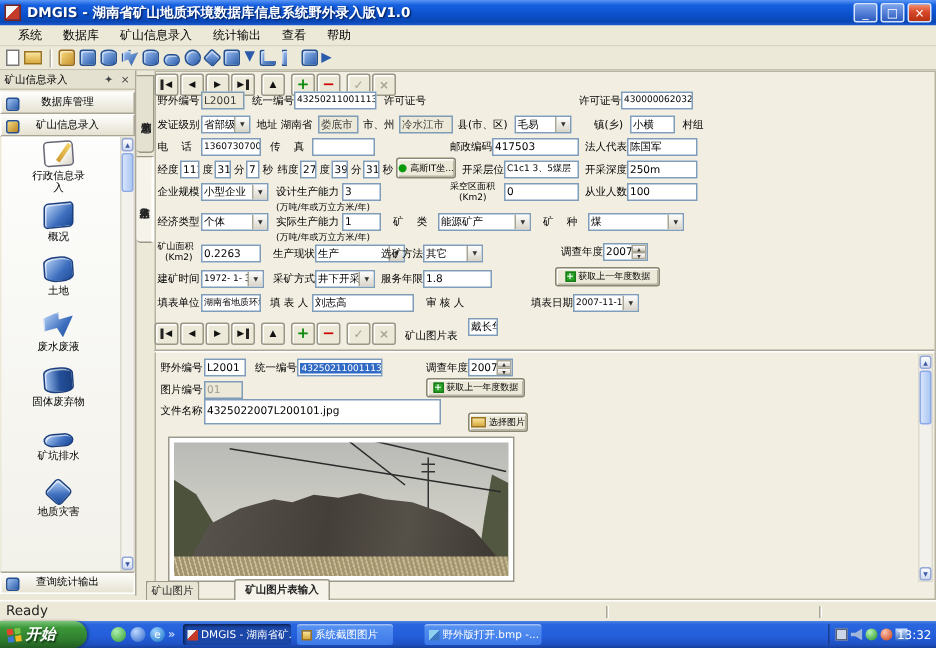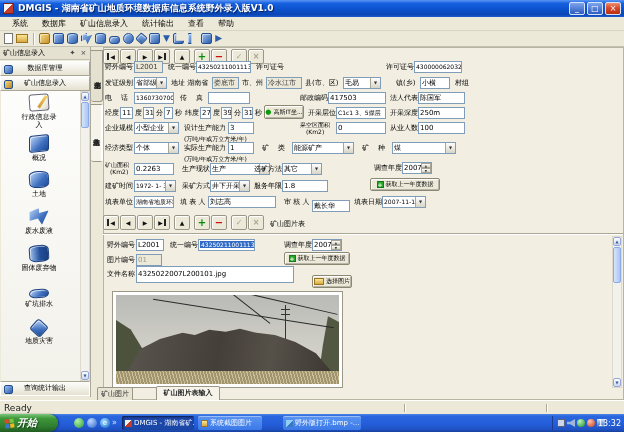--- a/index.html
+++ b/index.html
@@ -314,21 +314,21 @@
   <div class="btn" style="left:370px;top:178px;width:70px;height:13px">
       <span class="gico">+</span>
       <span>获取上一年度数据</span>
     </div>
 
   <span class="lbl" style="left:105px;top:198px">填表单位</span>
   <div class="fld s6" style="left:134px;top:196px;width:40px">湖南省地质环境</div>
   <span class="lbl" style="left:180px;top:198px">填 表 人</span>
   <div class="fld" style="left:208px;top:196px;width:68px">刘志高</div>
   <span class="lbl" style="left:284px;top:198px">审 核 人</span>
-  <div class="fld" style="left:312px;top:200px;width:38px">戴长华</div>
+  <div class="fld" style="left:312px;top:212px;width:20px">戴长华</div>
   <span class="lbl" style="left:354px;top:198px">填表日期</span>
   <div class="fld combo s6" style="left:382px;top:196px;width:44px"><span>2007-11-13</span><span class="cb">▼</span></div>
 
   <div class="nbtn" style="left:103px;top:215px">
       <span class="gf">◀</span>
     </div>
   <div class="nbtn" style="left:120px;top:215px">
       <span>◀</span>
     </div>
   <div class="nbtn" style="left:137px;top:215px">

